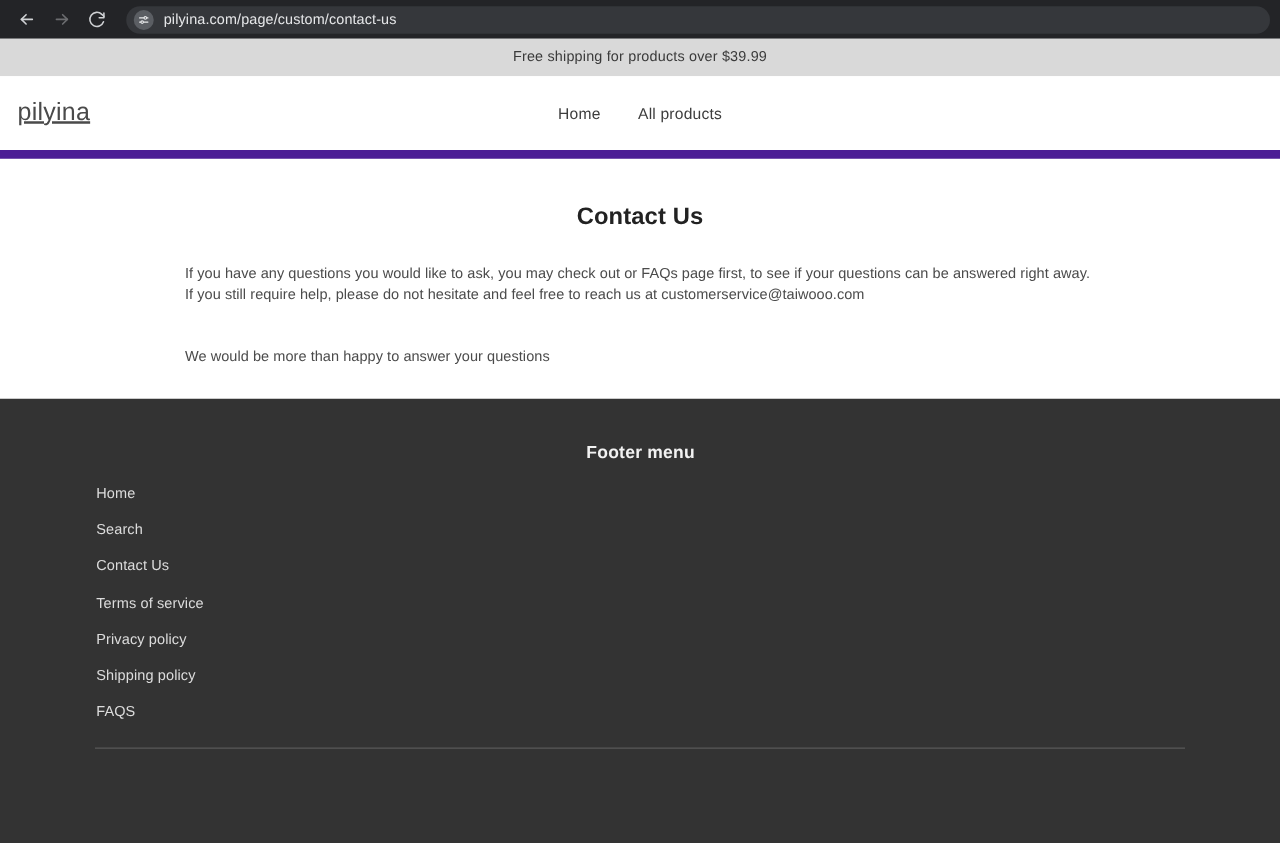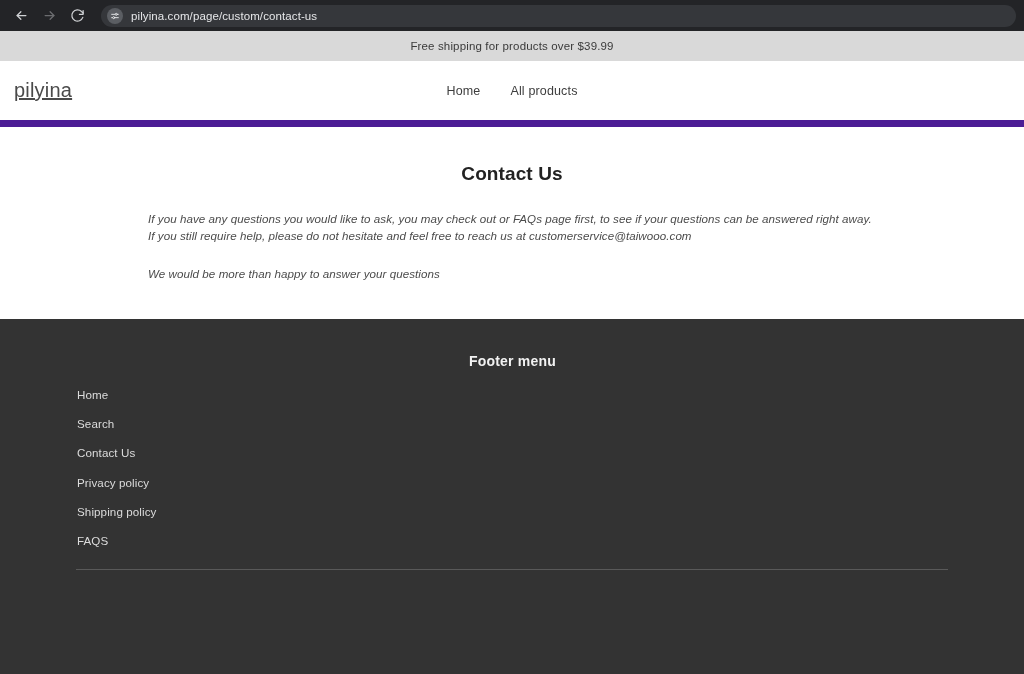--- a/index.html
+++ b/index.html
@@ -114,23 +114,22 @@
   }
   .content-body {
     width: 728px;
     margin: 0 auto;
   }
   .content-body p {
     color: #4b4b4b;
     font-size: 11.6px;
     line-height: 17px;
     letter-spacing: 0.05px;
-    font-style: italic;
-  }
-  .content-body p + p { margin-top: 21px; }
+  }
+  .content-body p + p { margin-top: 33px; }
 
   
   .site-footer {
     background: #333333;
     height: 386px;
     padding: 34px 0 0 0;
   }
   .footer-inner {
     width: 872px;
     margin: 0 auto;
@@ -220,20 +219,21 @@
   </div>
 </main>
 
 <footer class="site-footer">
   <div class="footer-inner">
     <div class="footer-heading">Footer menu</div>
     <ul class="footer-links">
       <li><a href="#">Home</a></li>
       <li><a href="#">Search</a></li>
       <li><a href="#">Contact Us</a></li>
+      <li><a href="#">Terms of service</a></li>
       <li><a href="#">Privacy policy</a></li>
       <li><a href="#">Shipping policy</a></li>
       <li><a href="#">FAQS</a></li>
     </ul>
   </div>
 
   <div class="footer-divider"></div>
 
 </footer>
 

